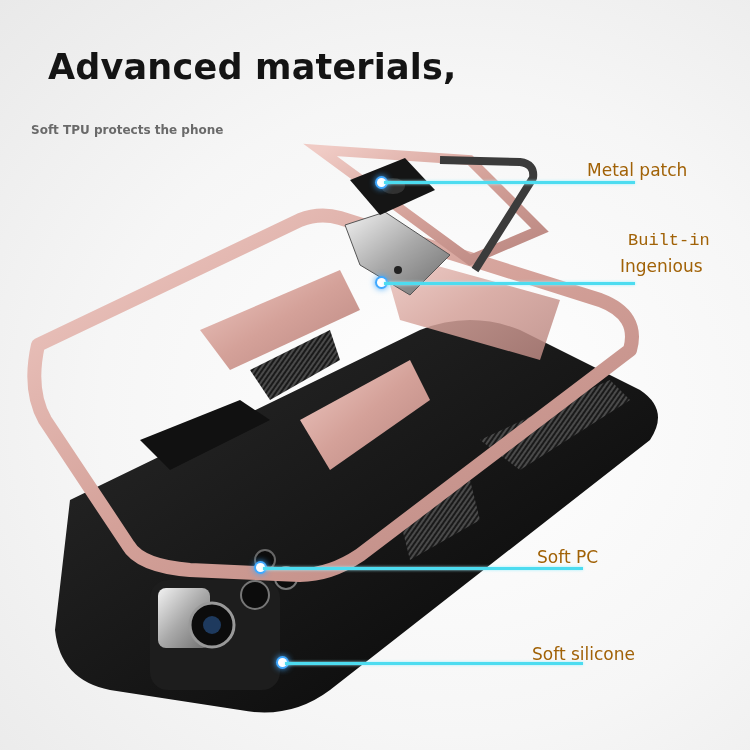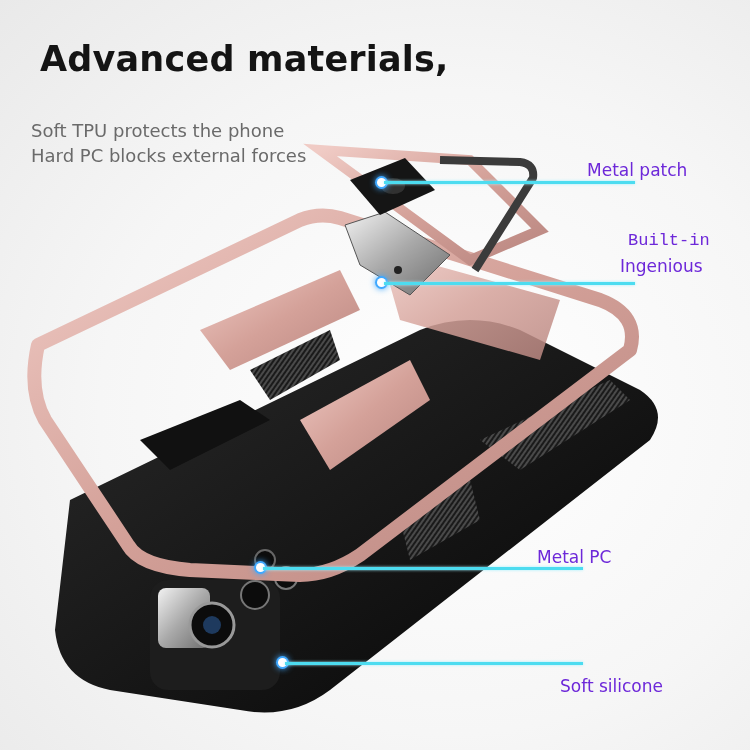--- a/index.html
+++ b/index.html
@@ -1,38 +1,37 @@
 <!DOCTYPE html>
 <html><head>
 <meta charset="utf-8">
 <style>
   html,body{margin:0;padding:0;}
   body{width:750px;height:750px;overflow:hidden;position:relative;
     background:radial-gradient(ellipse at 60% 55%, #ffffff 0%, #f6f6f6 55%, #e9e9e9 100%);
     font-family:"Liberation Sans","DejaVu Sans",sans-serif;}
-  .title{position:absolute;left:32px;top:34px;margin:8px;font-family:"DejaVu Sans",sans-serif;
+  .title{position:absolute;left:32px;top:34px;margin:16px;font-family:"DejaVu Sans",sans-serif;
     font-weight:bold;font-size:35px;line-height:34px;color:#141414;letter-spacing:0.2px;}
   .subtitle{position:absolute;left:31px;top:118px;font-family:"DejaVu Sans",sans-serif;
-    font-size:18px;line-height:25px;color:#6a6a6a;font-weight:normal;}
+    font-size:12px;line-height:25px;color:#6a6a6a;font-weight:bold;}
   .product{position:absolute;left:0;top:0;width:750px;height:750px;}
   .callout-label{position:absolute;font-family:"DejaVu Sans",sans-serif;font-size:17px;
-    color:#6d28d9;line-height:24px;white-space:nowrap;}
+    color:#a16207;line-height:24px;white-space:nowrap;}
   .callout-line{position:absolute;height:3px;background:#4ddcf0;box-shadow:0 0 3px #9ff1ff;}
   .callout-dot{position:absolute;width:9px;height:9px;border-radius:50%;background:#fff;
     box-shadow:0 0 0 2px #3fa8ff,0 0 6px 2px #3fa8ff;}
 </style>
 </head>
 <body>
 
 <div class="title">
   <div>Advanced materials,</div>
 </div>
 <div class="subtitle">
   <div>Soft TPU protects the phone</div>
-  <div>Hard PC blocks external forces</div>
 </div>
 
 <svg class="product" viewBox="0 0 750 750">
   <defs>
     <linearGradient id="rose" x1="0" y1="0" x2="1" y2="1">
       <stop offset="0" stop-color="#f0cbc5"></stop>
         <stop offset="0.5" stop-color="#d4a199"></stop>
         <stop offset="1" stop-color="#b98680"></stop>
     </linearGradient>
     <linearGradient id="blk" x1="0" y1="0" x2="1" y2="1">
@@ -96,20 +95,20 @@
 <div>
   <span class="callout-dot" style="left:377px;top:278px;"></span>
   <div class="callout-line" style="left:384px;top:282px;width:251px;"></div>
   <div class="callout-label" style="left:628px;top:229px;font-family:Liberation Mono, monospace;">Built-in</div>
   <div class="callout-label" style="left:620px;top:254px;">Ingenious</div>
 </div>
 
 <div>
   <span class="callout-dot" style="left:256px;top:563px;"></span>
   <div class="callout-line" style="left:263px;top:567px;width:320px;"></div>
-  <div class="callout-label" style="left:537px;top:545px;">Metal PC</div>
+  <div class="callout-label" style="left:537px;top:545px;">Soft PC</div>
 </div>
 
 <div>
   <span class="callout-dot" style="left:278px;top:658px;"></span>
   <div class="callout-line" style="left:285px;top:662px;width:298px;"></div>
-  <div class="callout-label" style="left:560px;top:642px;margin-top:32px;">Soft silicone</div>
+  <div class="callout-label" style="left:532px;top:642px;">Soft silicone</div>
 </div>
 
 </body></html>

